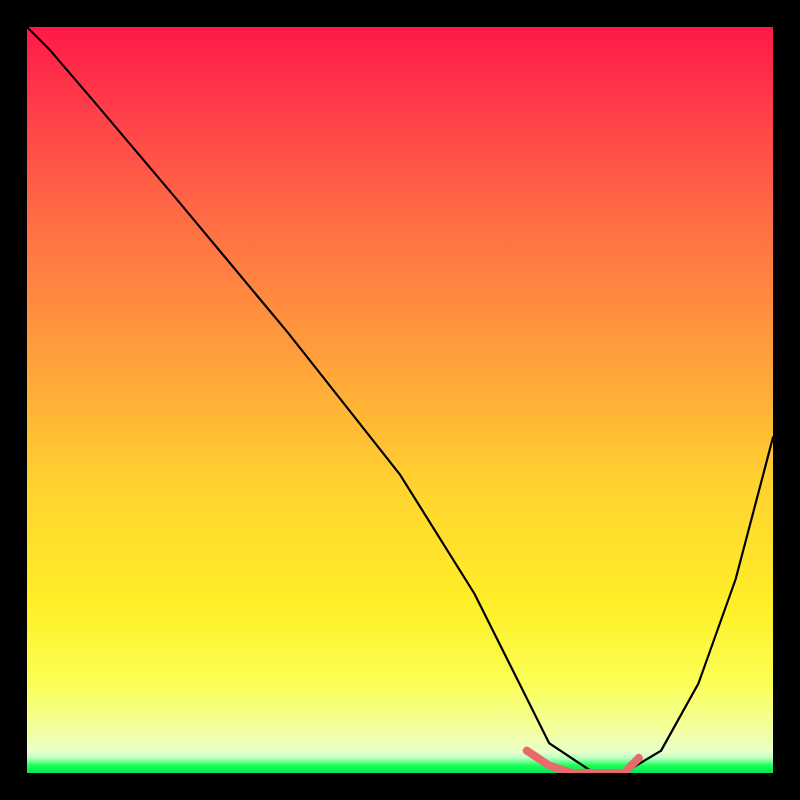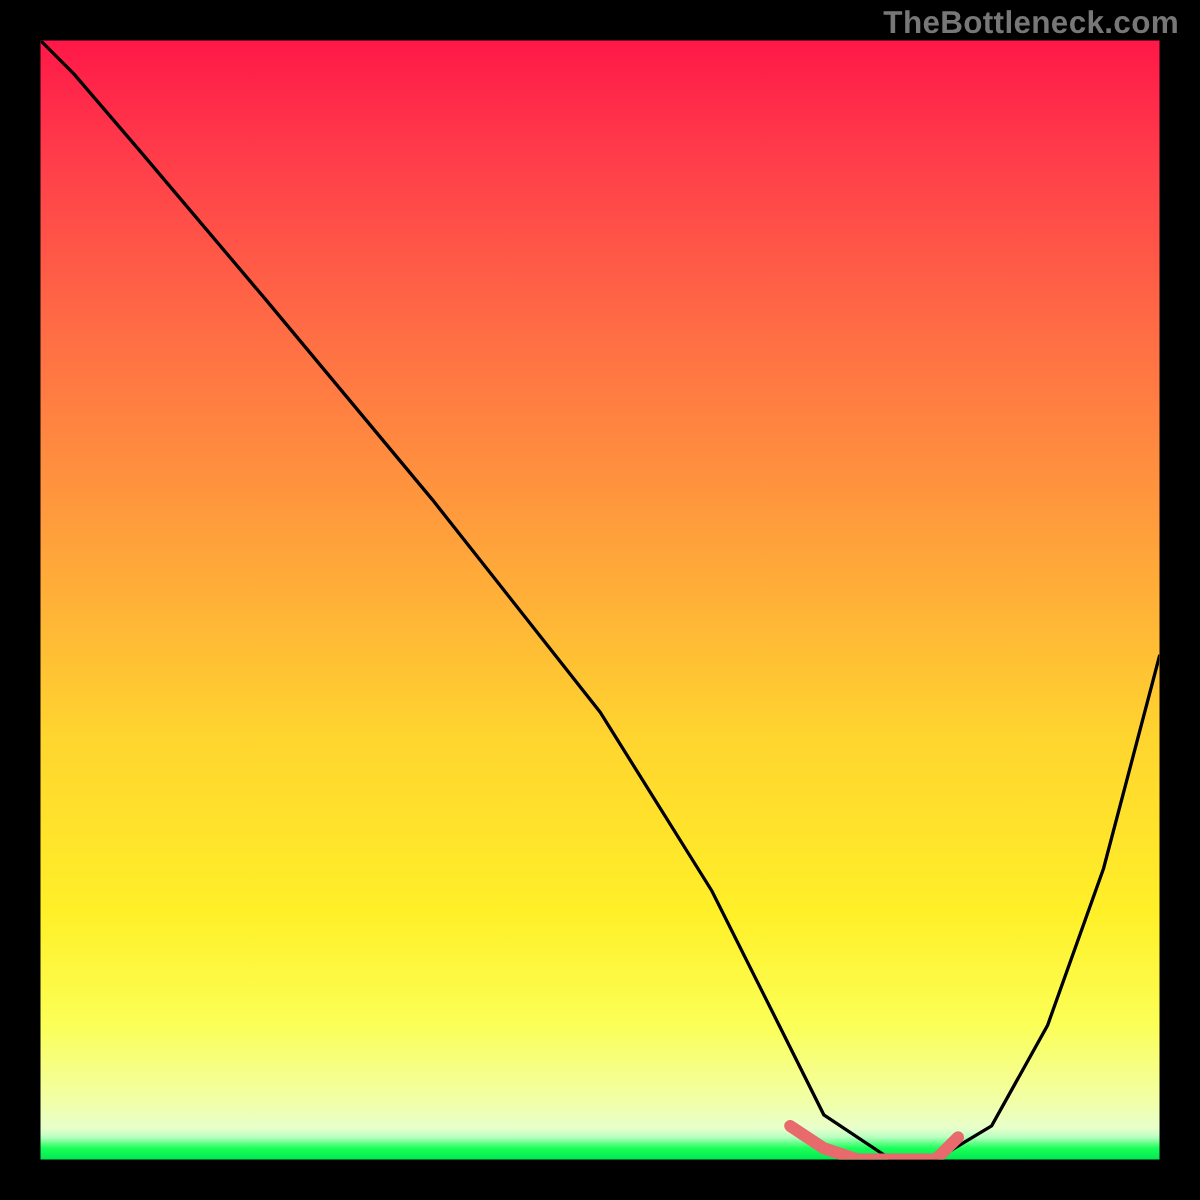--- a/index.html
+++ b/index.html
@@ -62,14 +62,13 @@
 <body>
 
 <div class="frame">
   <div class="plot"></div>
 
   <svg class="curve" viewBox="0 0 746 746" preserveAspectRatio="none">
     <path fill="none" stroke="#000" stroke-width="2.2" stroke-linecap="round" d="M0.0 0.0 L22.4 22.4 L67.1 74.6 L149.2 171.6 L261.1 305.9 L373.0 447.6 L447.6 567.0 L492.4 656.5 L522.2 716.2 L567.0 746.0 L596.8 746.0 L634.1 723.6 L671.4 656.5 L708.7 552.0 L746.0 410.3"></path>
     <path fill="none" stroke="#e86a6d" stroke-width="8" stroke-linecap="round" d="M499.8 723.6 L522.2 738.5 L544.6 746.0 L567.0 746.0 L596.8 746.0 L611.7 731.1"></path>
   </svg>
 
-  <div class="watermark">TheBottleneck.com</div>
 </div>
 
 </body></html>

